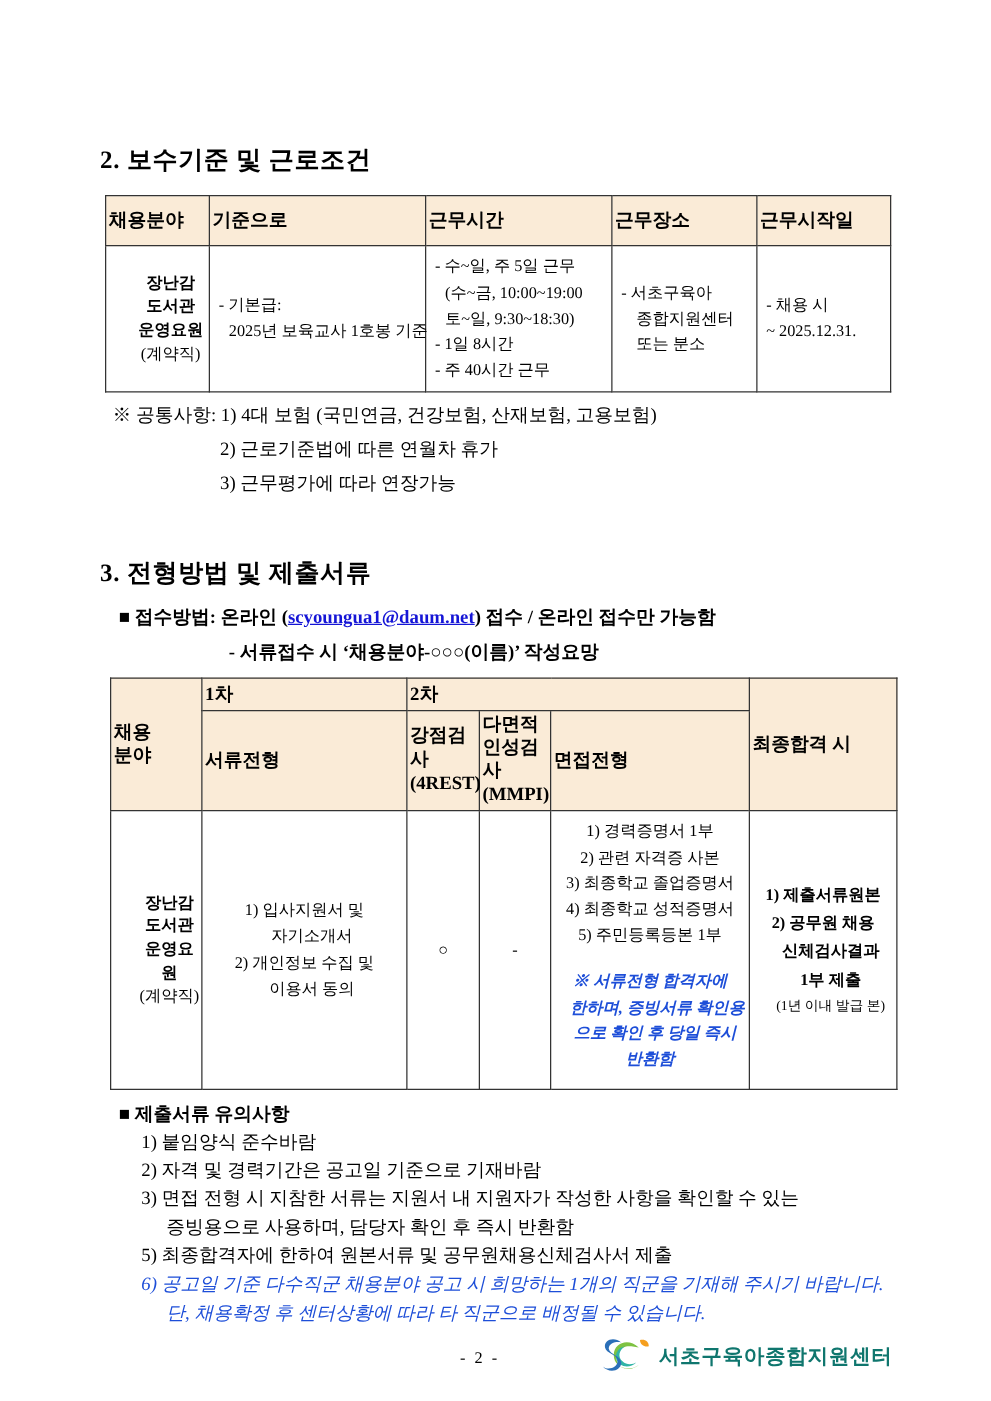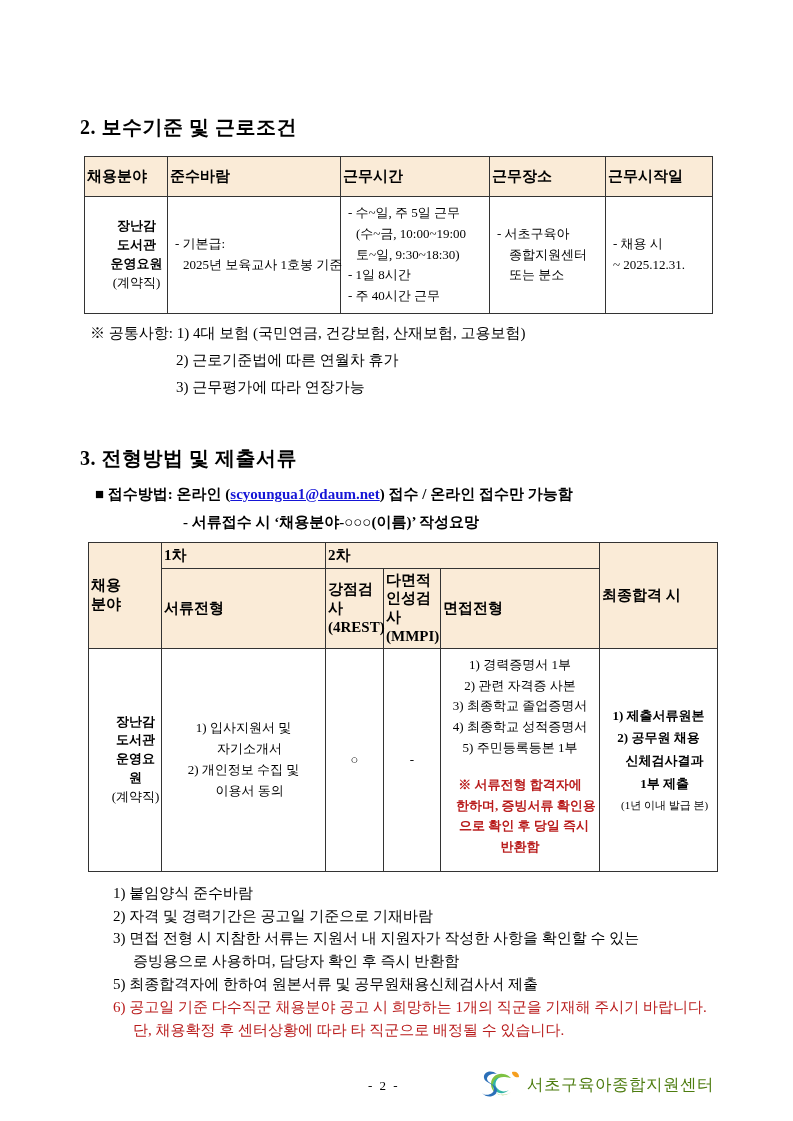--- a/index.html
+++ b/index.html
@@ -46,41 +46,41 @@
   .apply-sub { padding-left:88px; }
   .email-link { color:#1515d6; text-decoration:underline; cursor:pointer; }
   
   .tbl2 { width:629px; margin:8px 0 0 88px; }
   .tbl2 th { padding:2px; }
   .th-top { height:26px; font-size:15px; }
   .th-sub { height:46px; font-size:15px; }
   .th-small { font-size:11.5px; line-height:1.25; }
   .tbl2 td { font-size:13px; }
   .td-body { height:223px;text-align:center; }
-  .blue { color:#b91c1c; }
+  .blue { color:#1d4ed8;font-style:italic; }
   .blue-note { font-weight:bold; }
   .gap { height:16px; }
   .small-note { font-size:11px; font-weight:normal; }
   .final-cell .line { line-height:1.75; }
   
   .notes2 { margin:10px 0 0 95px; font-size:15px; }
   .notes2-heading { font-weight:bold; line-height:1.4; }
   .notes2 .item { margin-left:18px; line-height:1.52; }
   .notes2 .cont { padding-left:20px; }
   
   .footer { position:absolute; left:0; top:1068px; width:793px; height:40px; }
   .page-num {
     position:absolute; left:368px; top:10px;
     font-size:13px; letter-spacing:2px;
   }
   .logo { position:absolute; right:79px; top:0; display:flex; align-items:center; }
   .logo-mark { width:44px; height:34px; margin-right:2px; }
   .logo-text {
     font-family:"Liberation Sans","DejaVu Sans",sans-serif;
-    font-size:16.5px; font-weight:normal; color:#4d7c0f; letter-spacing:0.5px;
+    font-size:16.5px; font-weight:bold; color:#0f766e; letter-spacing:0.5px;
   }
 </style>
 </head>
 <body>
 
 <div class="page">
   <div class="content">
 
     <div class="sec-title">2. 보수기준 및 근로조건</div>
 
@@ -88,21 +88,21 @@
       <colgroup>
         <col style="width:83px">
           <col style="width:173px">
           <col style="width:149px">
           <col style="width:116px">
           <col style="width:107px">
       </colgroup>
       <tbody>
           <tr>
         <th>채용분야</th>
-        <th>준수바람</th>
+        <th>기준으로</th>
         <th>근무시간</th>
         <th>근무장소</th>
         <th>근무시작일</th>
       </tr>
       <tr>
         <td class="cell-center field-name">
           <div class="bold">장난감</div>
           <div class="bold">도서관</div>
           <div class="bold">운영요원</div>
           <div>(계약직)</div>
@@ -210,20 +210,21 @@
           <div class="line bold">2) 공무원 채용</div>
           <div class="line bold indent2">신체검사결과</div>
           <div class="line bold indent2">1부 제출</div>
           <div class="line small-note indent2">(1년 이내 발급 본)</div>
         </td>
       </tr>
     </tbody>
       </table>
 
     <div class="notes2">
+      <div class="notes2-heading">■ 제출서류 유의사항</div>
       <div class="item">1) 붙임양식 준수바람</div>
       <div class="item">2) 자격 및 경력기간은 공고일 기준으로 기재바람</div>
       <div class="item">3) 면접 전형 시 지참한 서류는 지원서 내 지원자가 작성한 사항을 확인할 수 있는</div>
       <div class="item cont">증빙용으로 사용하며, 담당자 확인 후 즉시 반환함</div>
       <div class="item">5) 최종합격자에 한하여 원본서류 및 공무원채용신체검사서 제출</div>
       <div class="item blue">6) 공고일 기준 다수직군 채용분야 공고 시 희망하는 1개의 직군을 기재해 주시기 바랍니다.</div>
       <div class="item cont blue">단, 채용확정 후 센터상황에 따라 타 직군으로 배정될 수 있습니다.</div>
     </div>
 
   </div>

